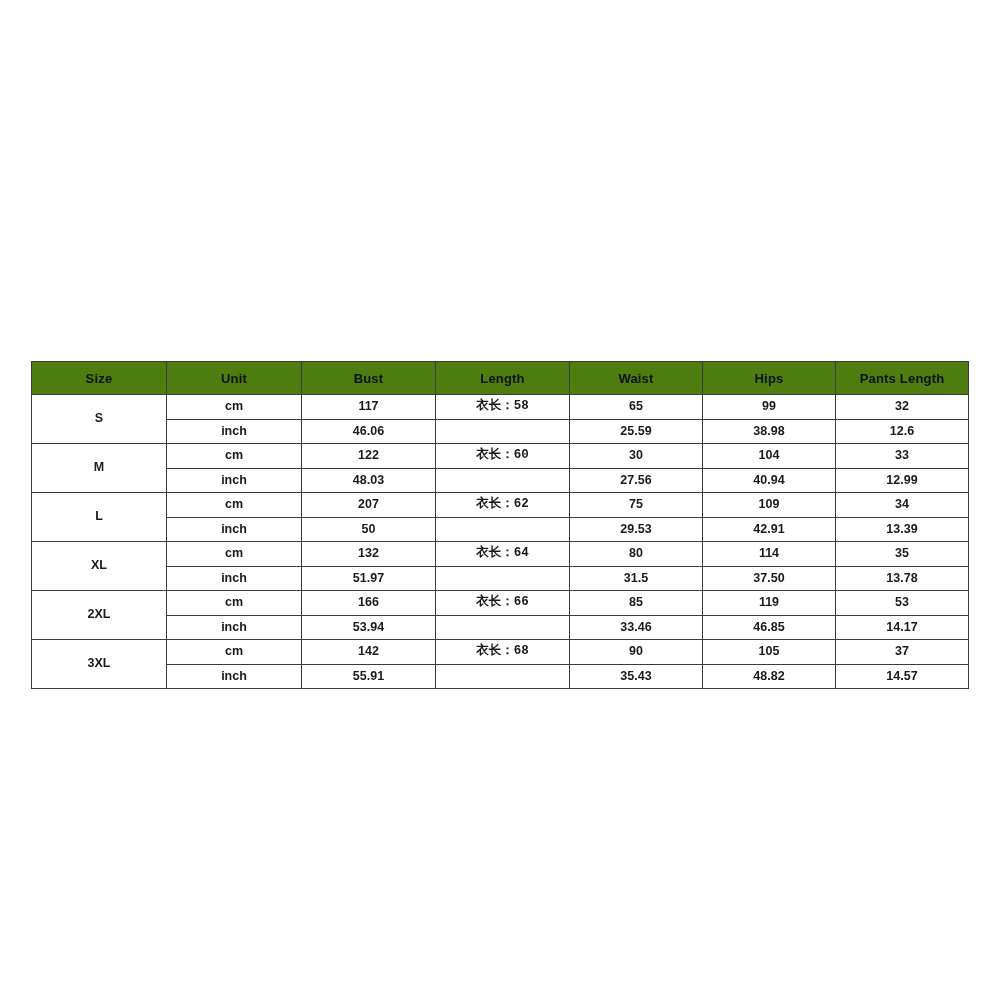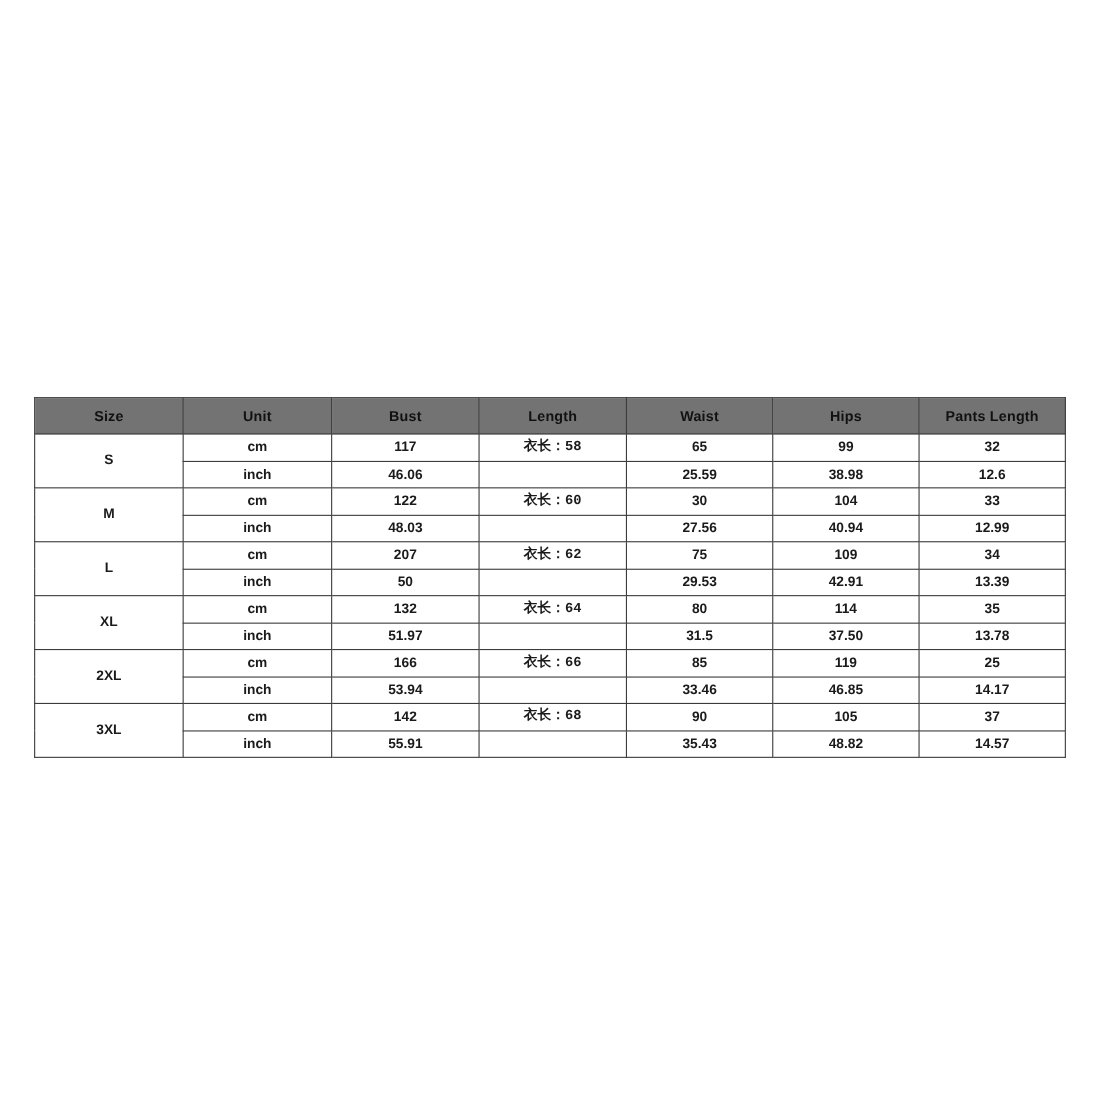--- a/index.html
+++ b/index.html
@@ -43,21 +43,21 @@
   table.size-chart th,
   table.size-chart td {
     border: 1.4px solid #3b3b3b;
     text-align: center;
     vertical-align: middle;
     padding: 0;
     background: #ffffff;
   }
 
   table.size-chart thead th {
-    background: #737373;
+    background: #4d7c0f;
     height: 32px;
     font-size: 13px;
     font-weight: bold;
     color: #111111;
     letter-spacing: 0.2px;
   }
 
   table.size-chart tbody td {
     height: 23.5px;
     line-height: 23.5px;
@@ -188,21 +188,21 @@
         <td class="std">13.78</td>
       </tr>
 
       <tr class="row-cm">
         <td class="size-cell std" rowspan="2">2XL</td>
         <td class="std">cm</td>
         <td class="std">166</td>
         <td class="length-cell">衣长：66</td>
         <td class="std">85</td>
         <td class="std">119</td>
-        <td class="std">25</td>
+        <td class="std">53</td>
       </tr>
       <tr class="row-inch">
         <td class="std">inch</td>
         <td class="std">53.94</td>
         <td class="length-cell blank"></td>
         <td class="std">33.46</td>
         <td class="std">46.85</td>
         <td class="std">14.17</td>
       </tr>
 

